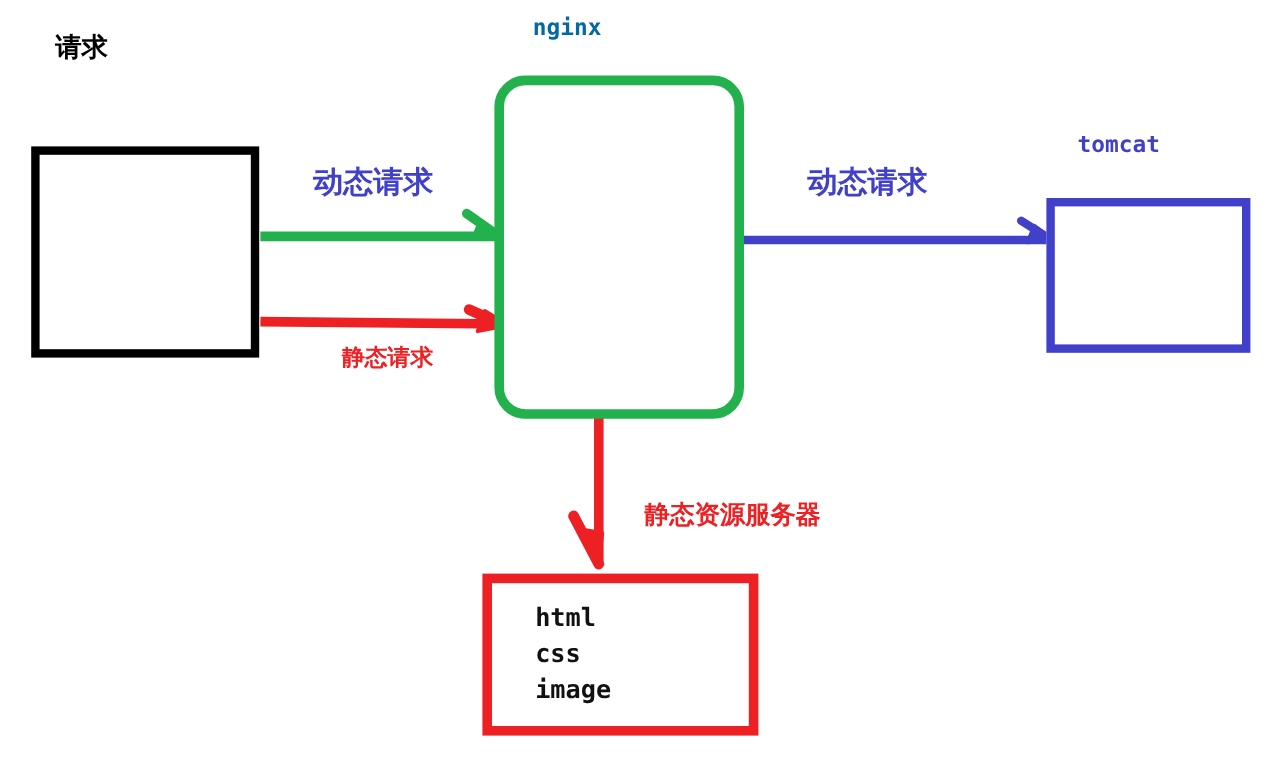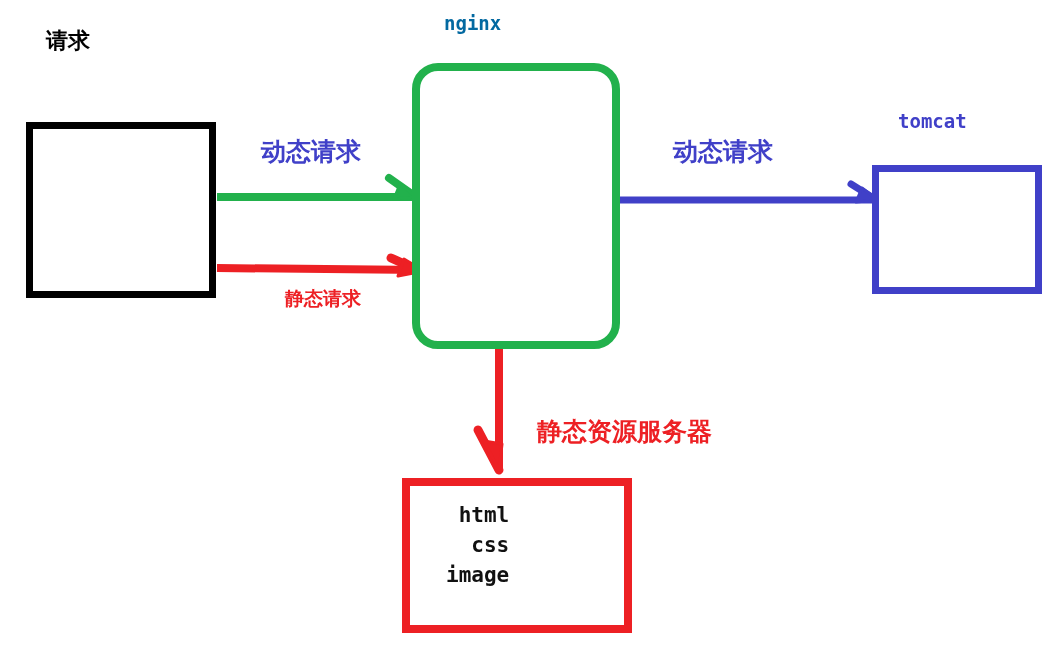--- a/index.html
+++ b/index.html
@@ -52,43 +52,42 @@
     border: 8px solid #22B14C;
     border-radius: 26px;
   }
   #tomcat-box {
     left: 872px; top: 165px;
     width: 170px; height: 129px;
     border: 7px solid #4040C8;
   }
   #static-box {
     left: 402px; top: 478px;
-    width: 230px; height: 155px;
+    width: 230px; height: 135px;
     border: 8px solid #ED2024;
-    text-align: right;
   }
 
   
   #static-box-text {
     position: absolute;
     left: 36px; top: 14px;
     color: #111111;
     font-size: 21px;
     line-height: 30px;
   }
   #static-box-text div { white-space: pre; }
 
   
   #label-client   { left: 46px;  top: 30px;  font-size: 22px; color: #000000; }
   #label-nginx    { left: 444px; top: 14px;  font-size: 19px; color: #0369a1; }
   #label-tomcat   { left: 898px; top: 112px; font-size: 19px; color: #4040C8; }
   #label-dyn-1    { left: 261px; top: 139px; font-size: 25px; color: #4040C8; }
   #label-dyn-2    { left: 673px; top: 139px; font-size: 25px; color: #4040C8; }
   #label-static-1 { left: 249px; top: 289px; font-size: 19px; color: #ED2024; margin-left: 36px; }
-  #label-static-2 { left: 537px; top: 419px; font-size: 25px; color: #ED2024; }
+  #label-static-2 { left: 537px; top: 419px; font-size: 21px; color: #ED2024; }
 </style>
 </head>
 <body>
 
 <svg id="canvas" viewBox="0 0 1060 646" width="1060" height="646" xmlns="http://www.w3.org/2000/svg">
 
   <g>
     <line x1="217" y1="197" x2="416" y2="197" stroke="#22B14C" stroke-width="8" stroke-linecap="butt"></line>
     <path d="M 389 178 L 416 197" stroke="#22B14C" stroke-width="8" stroke-linecap="round" fill="none"></path>
     <path d="M 394 199 L 416 197 L 400 184 Z" fill="#22B14C" stroke="#22B14C" stroke-width="3" stroke-linejoin="round"></path>

